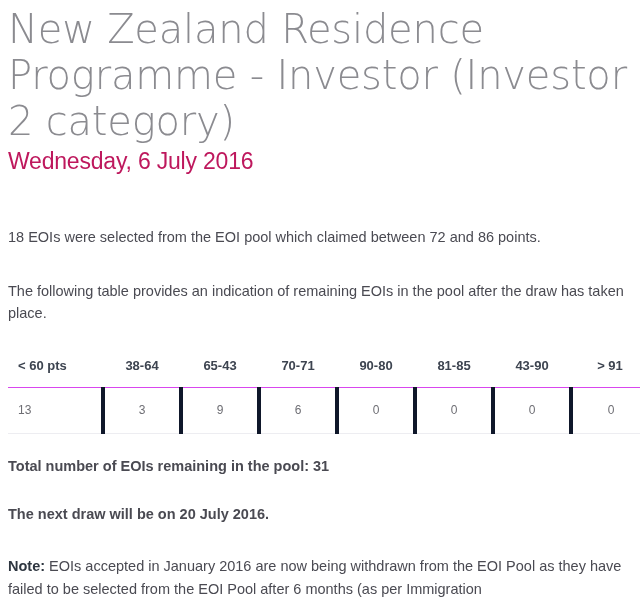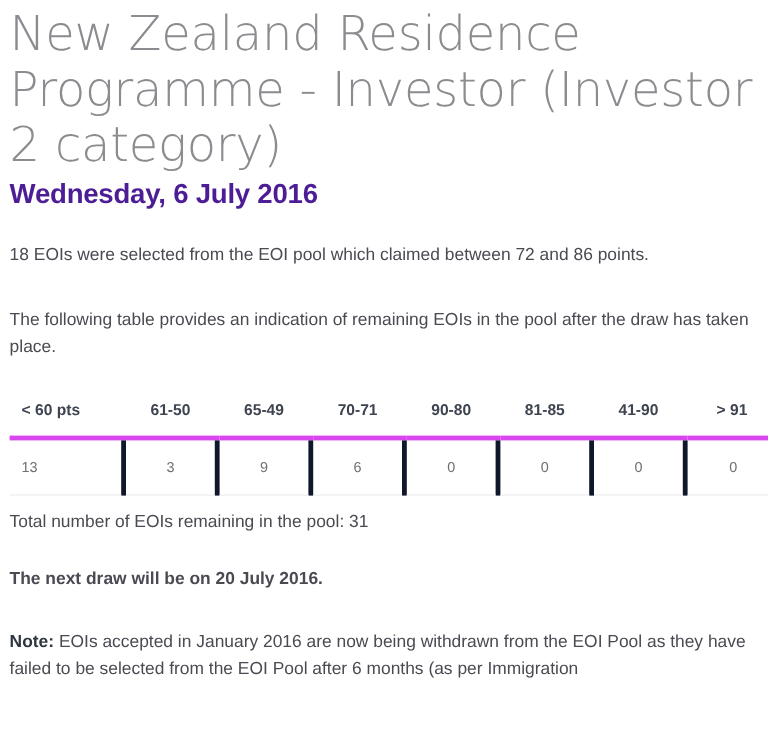--- a/index.html
+++ b/index.html
@@ -33,22 +33,22 @@
     letter-spacing: -0.2px;
     color: #8b8b90;
     font-family: "DejaVu Sans", "Liberation Sans", sans-serif;
     white-space: pre-wrap;
   }
 
   .page-subtitle {
     margin: 2px 0 0 0;
     font-size: 23px;
     line-height: 30px;
-    font-weight: bold;
-    color: #4c1d95;
+    font-weight: normal;
+    color: #be185d;
     letter-spacing: -0.2px;
   }
 
   
   .blockquote {
     position: relative;
     margin: 24px 0 0 0;
     padding-left: 38px;
     min-height: 46px;
   }
@@ -68,41 +68,41 @@
     color: #6f7076;
   }
 
   
   .body-p {
     margin: 0;
     font-size: 14.5px;
     line-height: 22px;
     color: #4a4a52;
   }
-  .p-selected   { margin-top: 26px; }
+  .p-selected   { margin-top: 50px; }
   .p-tableintro { margin-top: 32px; }
-  .p-total      { margin-top: 11px; }
+  .p-total      { margin-top: 21px; font-weight: bold; }
   .p-nextdraw   { margin-top: 26px; font-weight: bold; }
   .p-note       { margin-top: 30px; line-height: 23px; }
   .note-label   { font-weight: bold; color: #2e3640; }
 
   
   .pool-table {
     margin-top: 30px;
     width: 624px;
     border-collapse: collapse;
     table-layout: fixed;
   }
   .pool-table th {
     font-size: 13px;
     font-weight: bold;
     color: #3d4450;
     text-align: center;
     padding: 4px 6px 14px 6px;
-    border-bottom: 4px solid #d946ef;
+    border-bottom: 1px solid #d946ef;
     background: transparent;
   }
   .pool-table td {
     font-size: 12px;
     color: #6e6e74;
     text-align: center;
     padding: 15px 6px 16px 6px;
     border-right: 4px solid #0f172a;
     border-bottom: 1px solid #ededf1;
   }
@@ -136,26 +136,26 @@
         <col class="w-rest">
         <col class="w-rest">
       <col class="w-rest">
         <col class="w-rest">
         <col class="w-rest">
         <col class="w-rest">
     </colgroup>
     <thead>
       <tr>
         <th class="col-first">&lt; 60 pts</th>
-        <th>61-50</th>
-        <th>65-49</th>
+        <th>38-64</th>
+        <th>65-43</th>
         <th>70-71</th>
         <th>90-80</th>
         <th>81-85</th>
-        <th>41-90</th>
+        <th>43-90</th>
         <th>&gt; 91</th>
       </tr>
     </thead>
     <tbody>
       <tr>
         <td class="col-first">13</td>
         <td>3</td>
         <td>9</td>
         <td>6</td>
         <td>0</td>

